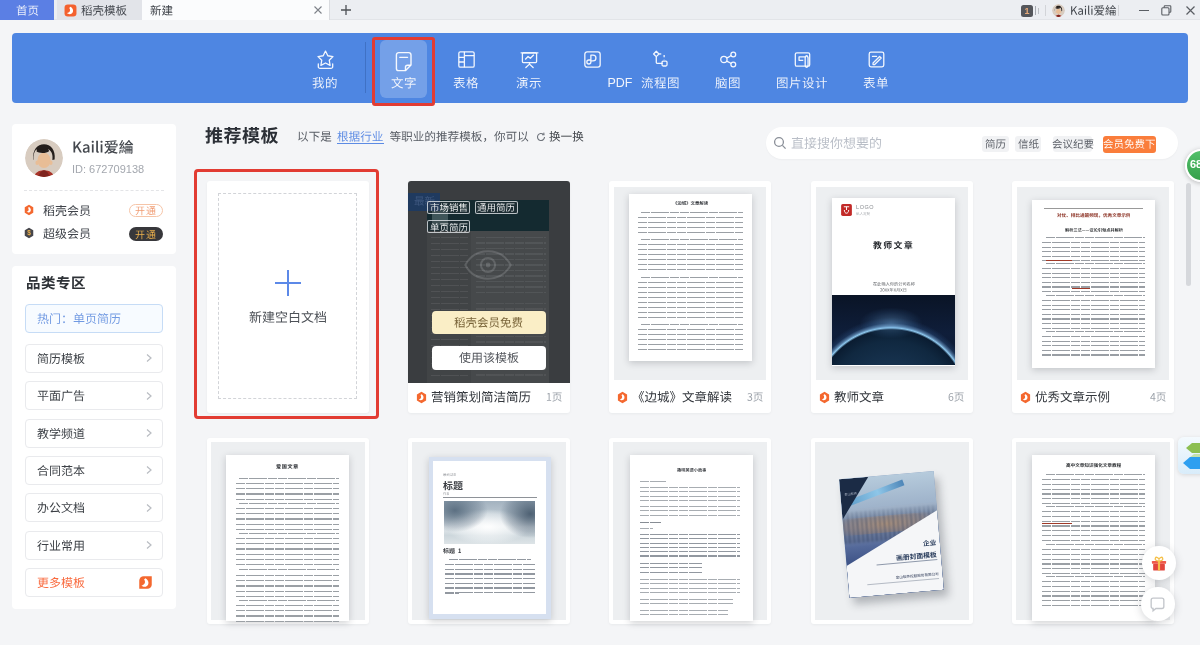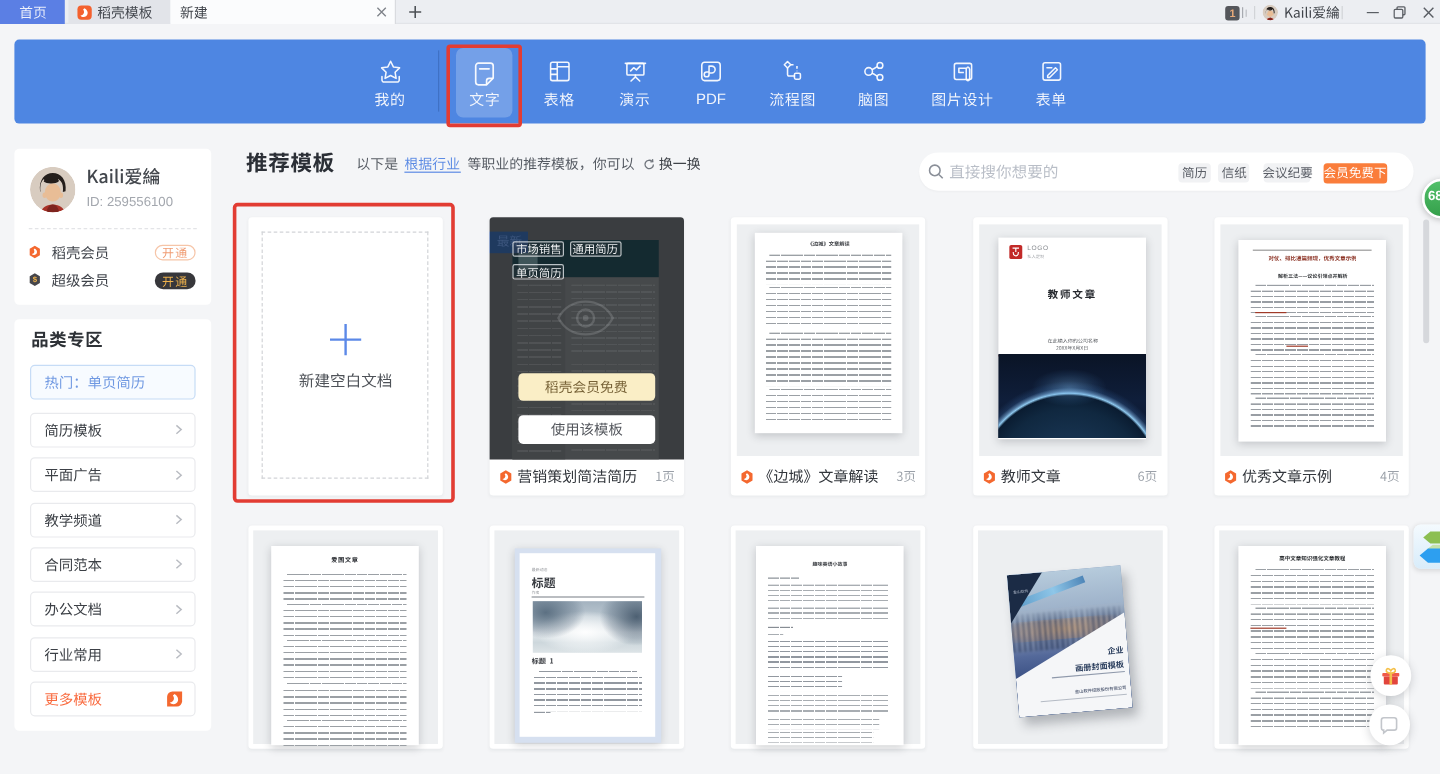--- a/index.html
+++ b/index.html
@@ -370,21 +370,21 @@
       <g fill="#f2f5fc" transform="translate(0,10.5) scale(0.0125,-0.0125)">
         <use href="#g20"></use>
         <use href="#g21" x="1040"></use>
       </g>
     </svg>
   </div>
 <svg class="abs" style="left:581.0px;top:48.0px" width="23" height="23" viewBox="0 0 24 24" fill="none" stroke="rgba(255,255,255,0.93)" stroke-width="1.35" stroke-linejoin="round">
     <rect x="4" y="4" width="16" height="16" rx="2.4"></rect>
     <path d="M12.6 7.4a3 3 0 0 1 0 6h-2.3v1.2a2.1 2.1 0 1 1-2.1-2.1h2.1V7.4z" stroke-linejoin="round"></path>
   </svg>
-<div class="abs" style="left:552.5px;top:75.5px;width:80px;text-align:center;color:#f2f5fc;font-size:12.5px">PDF</div>
+<div class="abs" style="left:552.5px;top:75.5px;width:80px;text-align:right;color:#f2f5fc;font-size:12.5px">PDF</div>
 <svg class="abs" style="left:648.5px;top:48.0px" width="23" height="23" viewBox="0 0 24 24" fill="none" stroke="rgba(255,255,255,0.93)" stroke-width="1.35" stroke-linejoin="round">
     <path d="M7.6 3.4L10.4 6.2 7.6 9 4.8 6.2z"></path>
     <path d="M7.6 9v5.8a1.2 1.2 0 0 0 1.2 1.2h5.4"></path>
     <path d="M10.6 6.2h3.4" stroke-dasharray="2.2 1.8"></path>
     <path d="M15.8 7.4v4.4" stroke-dasharray="2.2 1.8"></path>
     <rect x="13.6" y="13.6" width="5.2" height="5.2" rx="1.2"></rect>
   </svg>
 <div style="position:absolute;left:640.5px;top:77.0px;">
     <svg width="39.0" height="15" style="display:block;" viewBox="0 0 39.0 15">
       <g fill="#f2f5fc" transform="translate(0,10.5) scale(0.0125,-0.0125)">
@@ -463,21 +463,21 @@
         <use href="#g30"></use>
         <use href="#g31" x="664"></use>
         <use href="#g32" x="1239"></use>
         <use href="#g33" x="1527"></use>
         <use href="#g32" x="1825"></use>
         <use href="#g34" x="2113"></use>
         <use href="#g35" x="3113"></use>
       </g>
     </svg>
   </div>
-<div class="abs" style="left:72px;top:163px;font-size:11px;color:#a3a7ae">ID: 259556100</div>
+<div class="abs" style="left:72px;top:163px;font-size:11px;color:#a3a7ae">ID: 672709138</div>
 <div class="abs" style="left:24px;top:190px;width:140px;border-top:1px dashed #e3e4e7"></div>
 <div class="abs" style="left:23px;top:204px;width:12px;height:12px">
     <svg viewBox="0 0 24 24" style="display:block;width:100%;height:100%">
       <path d="M12 1.5l8.5 5v11l-8.5 5-8.5-5v-11z" fill="#f4682f"></path>
       <path d="M12 6.2c3 1.9 4.2 4.6 3.5 7.1-.6 2.2-2.5 3.6-4.8 3.6-1.5 0-2.9-.7-3.8-1.7 2.2-.2 3.8-1.5 4.3-3.4.3-1.3 0-2.7-1-4 .7-.7 1.2-1.2 1.8-1.6z" fill="#fff"></path>
     </svg>
   </div>
 <div style="position:absolute;left:43px;top:204.9px;">
     <svg width="48.0" height="14" style="display:block;" viewBox="0 0 48.0 14">
       <g fill="#3f434a" transform="translate(0,10.1) scale(0.012,-0.012)">

